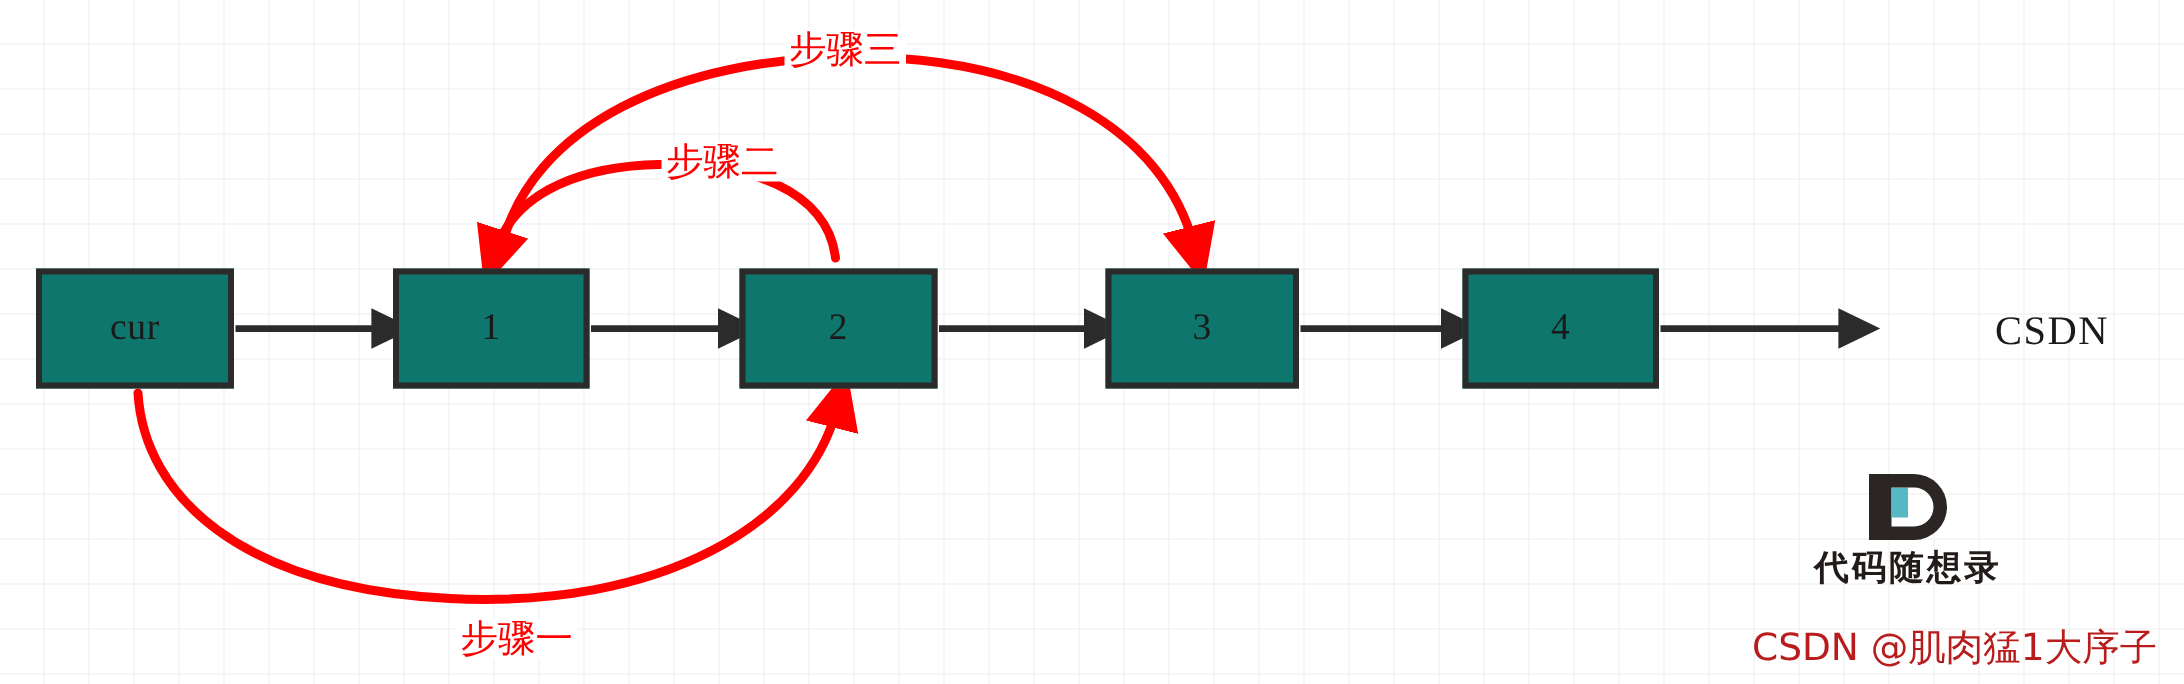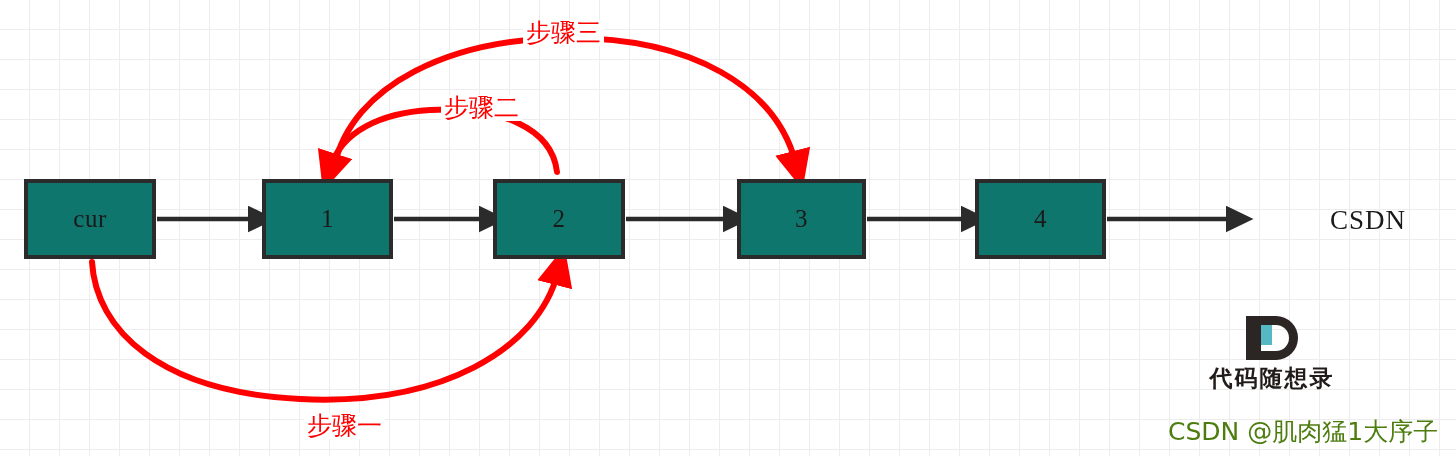--- a/index.html
+++ b/index.html
@@ -81,21 +81,21 @@
     color:#211c1a;
     font-family:"DejaVu Sans", sans-serif;
     font-weight:bold;
     letter-spacing:2px;
     white-space:nowrap;
   }
   #csdn-watermark{
     position:absolute;
     left:1168px;top:415px;
     font-size:25px;
-    color:#4d7c0f;
+    color:#b91c1c;
     font-family:"DejaVu Sans", sans-serif;
     white-space:nowrap;
   }
 </style>
 </head>
 <body>
 
 <div id="canvas"></div>
 
 <svg id="svg-layer" viewBox="0 0 1456 456" xmlns="http://www.w3.org/2000/svg">

